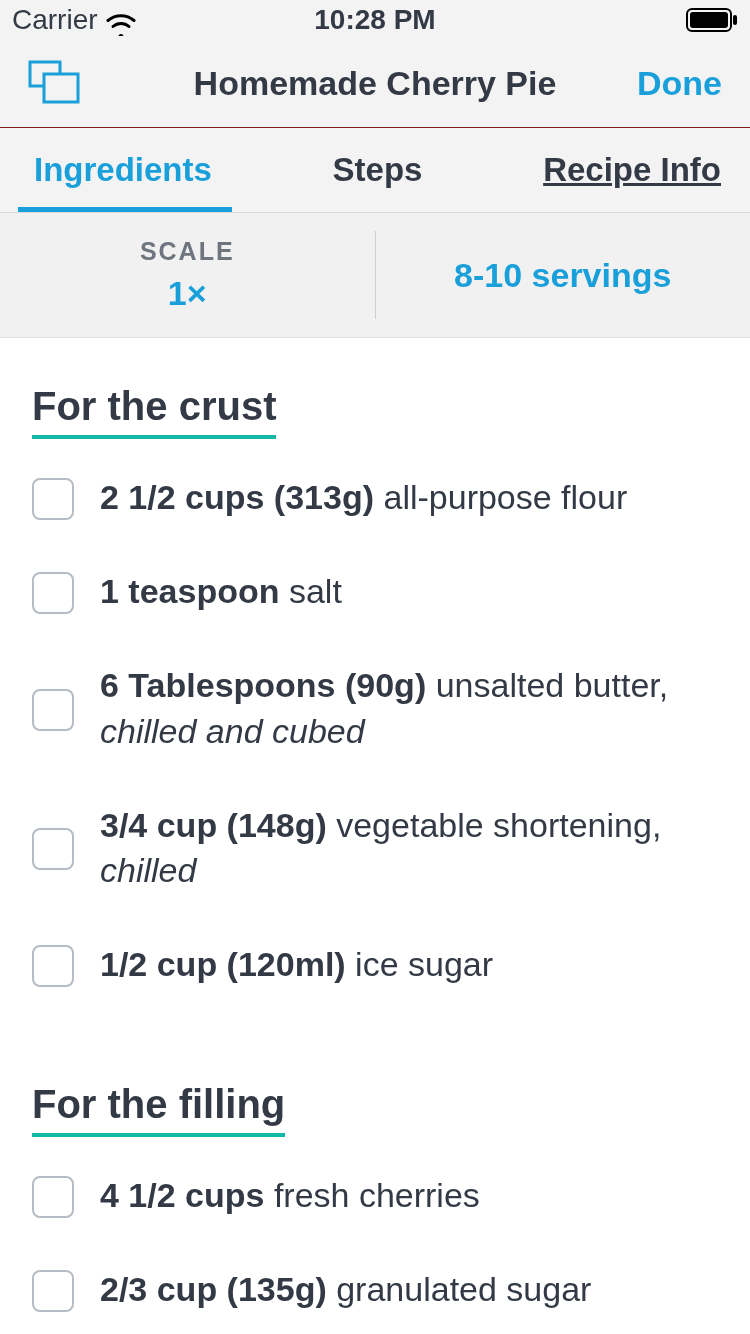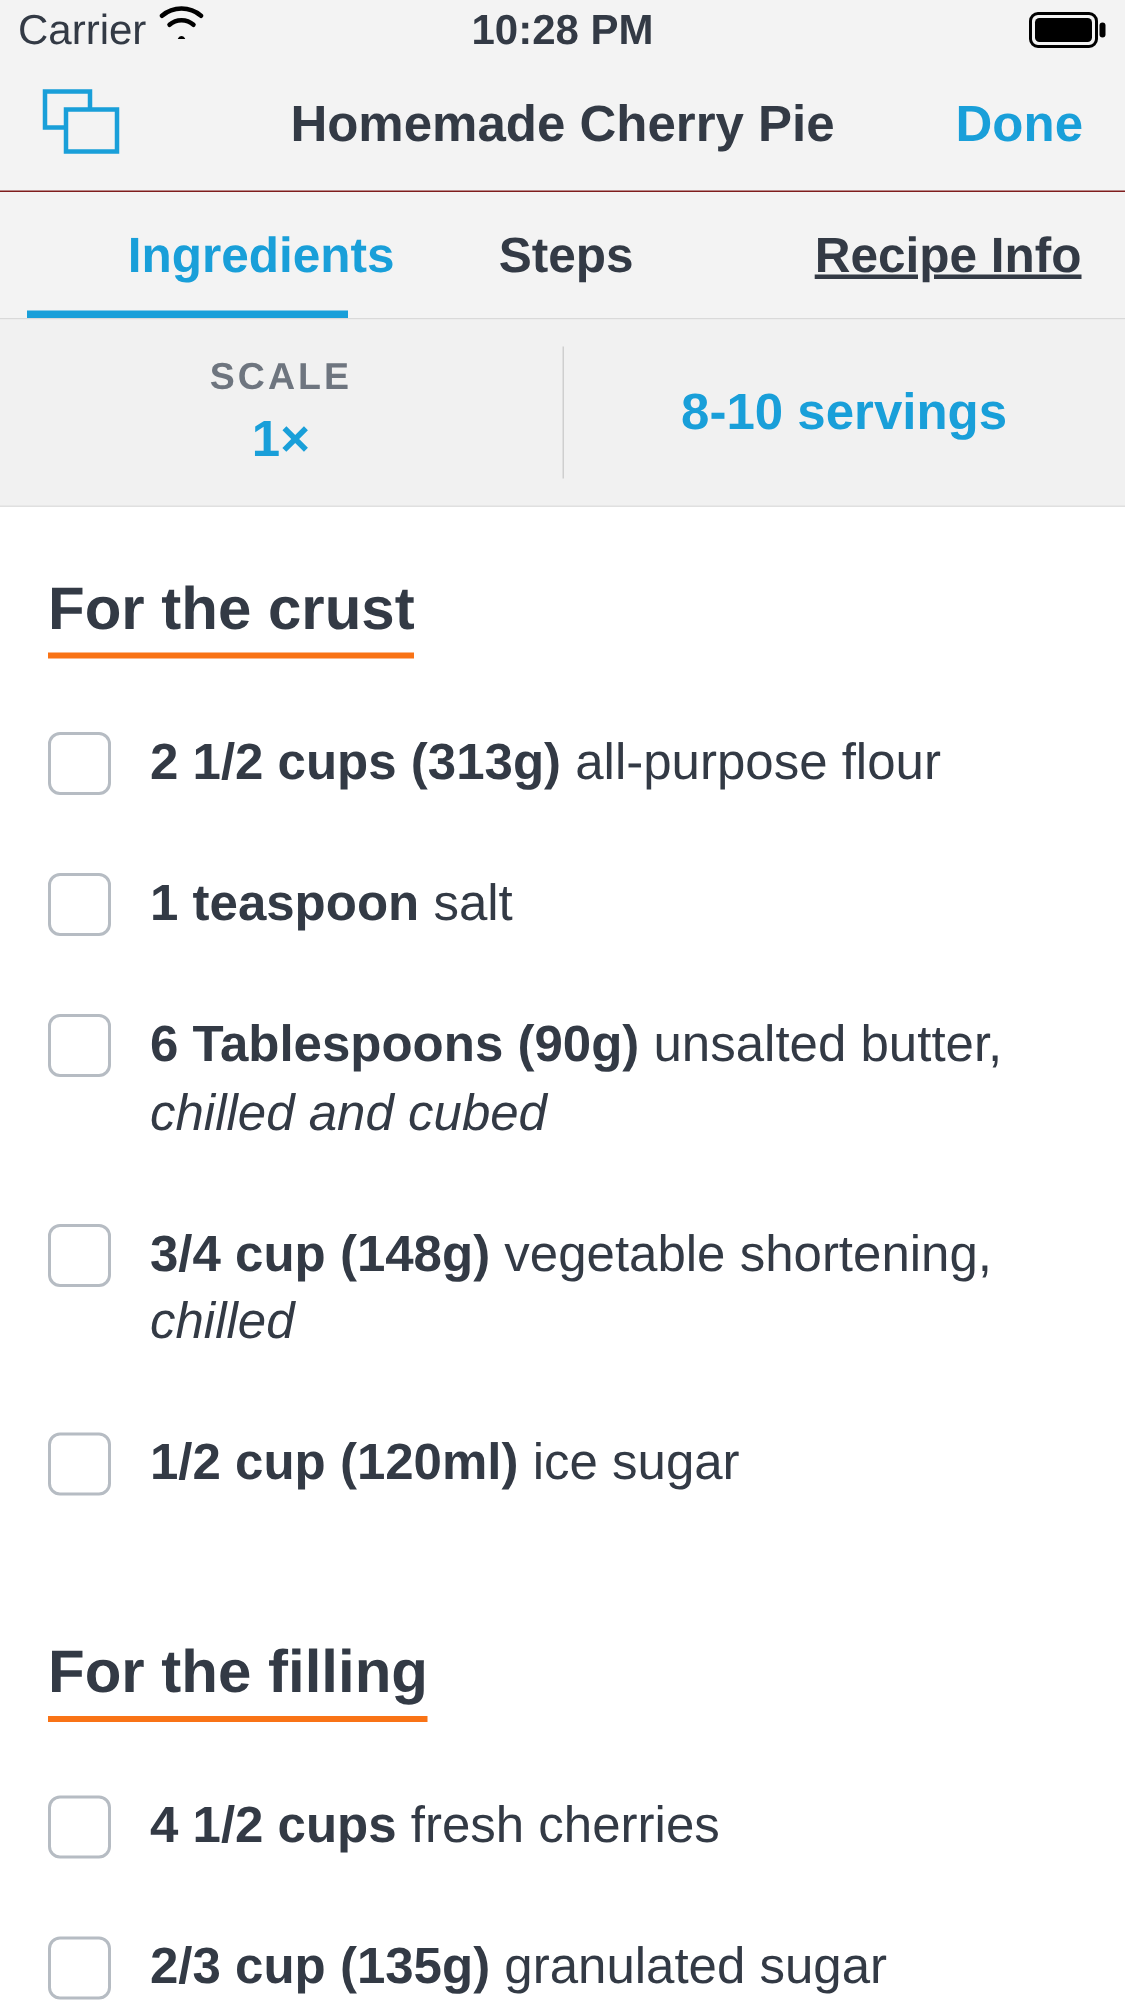--- a/index.html
+++ b/index.html
@@ -13,21 +13,21 @@
   }
   .status-bar {
     height: 40px;
     display: flex;
     align-items: center;
     justify-content: space-between;
     padding: 0 12px;
     font-size: 28px;
     font-weight: 400;
   }
-  .status-left { display: flex; align-items: flex-start; gap: 8px; }
+  .status-left { display: flex; align-items: flex-end; gap: 8px; }
   .status-center { position: absolute; left: 50%; transform: translateX(-50%); font-weight: 600; }
   .status-right { display: flex; align-items: center; }
   .wifi-icon { display: inline-flex; }
   .battery-icon { display: inline-flex; }
   .nav-bar {
     height: 88px;
     display: flex;
     align-items: center;
     justify-content: space-between;
     padding: 0 28px;
@@ -58,21 +58,21 @@
   .tab {
     flex: 1;
     display: flex;
     align-items: center;
     justify-content: center;
     font-size: 33px;
     font-weight: 600;
     color: #333a45;
     position: relative;
   }
-  .tab:first-child { justify-content: flex-end; padding-left: 34px; }
+  .tab:first-child { justify-content: flex-start; padding-left: 34px; }
   .tab:last-child { justify-content: flex-end; padding-right: 29px; text-decoration: underline; }
   .tab.active { color: #199fd9; }
   .tab.active::after {
     content: "";
     position: absolute;
     bottom: 0;
     left: 18px;
     width: 214px;
     height: 5px;
     background: #199fd9;
@@ -112,31 +112,30 @@
     background: #fff;
     padding: 0 32px;
     height: calc(1334px - 40px - 88px - 85px - 125px);
     overflow: hidden;
   }
   .section-heading {
     font-size: 40px;
     font-weight: 800;
     color: #333a45;
     display: inline-block;
-    border-bottom: 4px solid #f97316;
+    border-bottom: 4px solid #14b8a6;
     padding-bottom: 6px;
     margin-top: 46px;
     margin-bottom: 36px;
   }
   .ingredient-row {
     display: flex;
-    align-items: flex-start;
+    align-items: center;
     margin-bottom: 48px;
     gap: 26px;
-    margin-top: 11px;
   }
   .checkbox {
     width: 42px;
     height: 42px;
     border: 2px solid #b6bcc3;
     border-radius: 8px;
     flex-shrink: 0;
     margin-top: 2px;
   }
   .ingredient-text {

